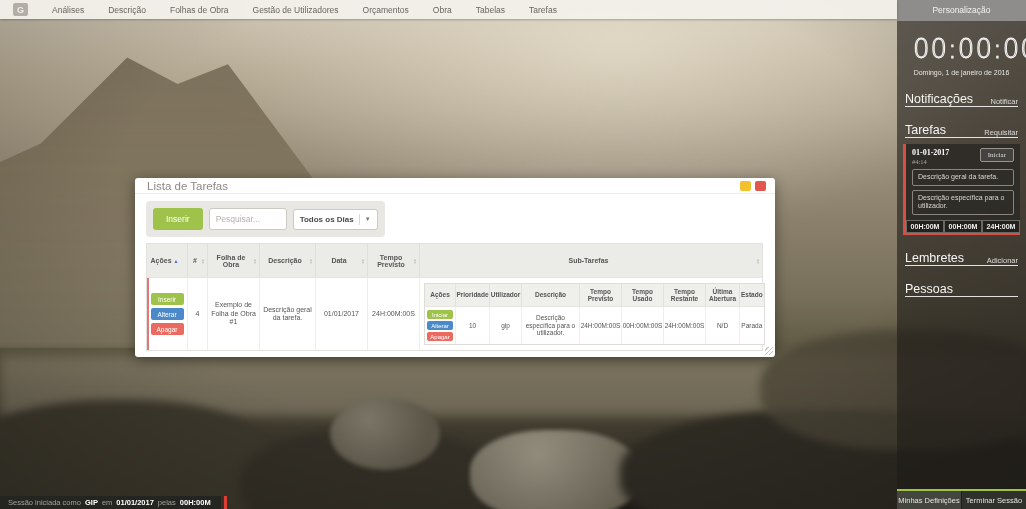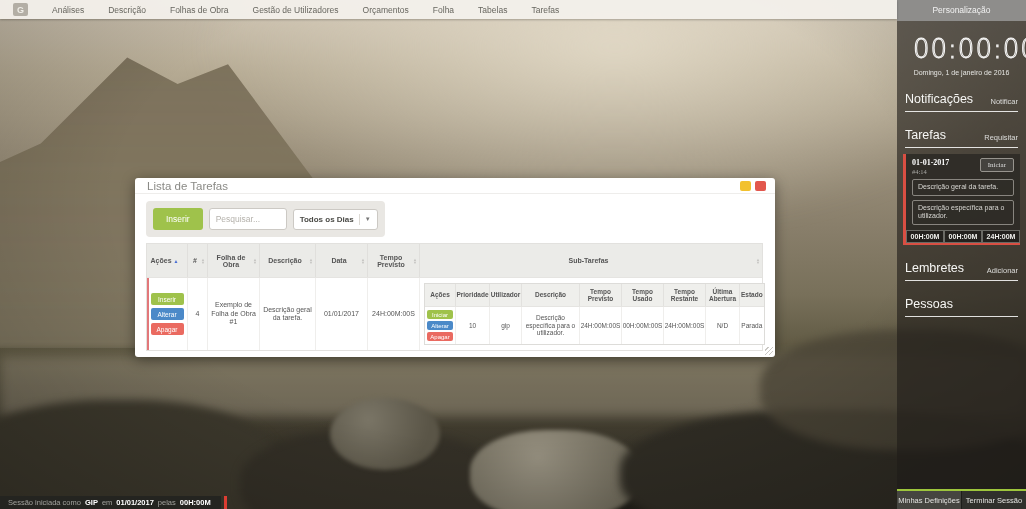--- a/index.html
+++ b/index.html
@@ -35,21 +35,21 @@
       font-size:9px; font-weight:bold; display:flex; align-items:center; justify-content:center; }
   .navitem { font-size:8.5px; color:#67665f; padding:0 12px; cursor:default; white-space:nowrap; }
 
   
   .sidebar { position:absolute; left:897px; top:0; width:129px; height:509px;
       background:rgba(30,28,24,0.62); z-index:15; color:#eee; }
   .sb-header { height:21px; background:#8e8d8b; color:#f2f2f2; font-size:8.5px; line-height:21px; text-align:center; }
   .clock { margin-top:13px; text-align:center; font-family:"DejaVu Sans",sans-serif; font-weight:200;
       font-size:26px; letter-spacing:1px; color:rgba(255,255,255,0.18);padding-left:16px; -webkit-text-stroke:1px rgba(255,255,255,0.95); }
   .sb-date { margin-top:5px; text-align:center; font-size:7px; color:#e6e6e3; }
-  .sb-section { margin:16px 8px 0; padding-bottom:5px; border-bottom:1px solid rgba(255,255,255,0.85);
+  .sb-section { margin:16px 8px 0; border-bottom:1px solid rgba(255,255,255,0.85);
       display:flex; justify-content:space-between; align-items:flex-end; }
   .sb-title { font-size:12.5px; font-weight:300; color:#f7f7f5; }
   .sb-action { font-size:7.5px; color:#dddddb; cursor:pointer; }
 
   .task-card { margin:6px 6px 0; background:rgba(44,42,38,0.88); border-left:3px solid #d94f43;
       border-bottom:2px solid #d94f43; padding-top:4px; }
   .tc-head { display:flex; justify-content:space-between; align-items:flex-start; padding:0 6px;font-family:Liberation Serif, serif; }
   .tc-date { font-size:8px; font-weight:bold; color:#fff; }
   .tc-ref { font-size:6.5px; color:#a9a9a5; margin-top:1px; }
   .tc-start { font-size:7px; color:#ddd; background:rgba(72,70,66,0.85); border:1px solid #97948e;
@@ -149,21 +149,21 @@
   <div class="shape vignette"></div>
 </div>
 
 <div class="topnav">
   <div class="logo">G</div>
   <div class="navitem">Análises</div>
   <div class="navitem">Descrição</div>
   <div class="navitem">Folhas de Obra</div>
   <div class="navitem">Gestão de Utilizadores</div>
   <div class="navitem">Orçamentos</div>
-  <div class="navitem">Folha</div>
+  <div class="navitem">Obra</div>
   <div class="navitem">Tabelas</div>
   <div class="navitem">Tarefas</div>
 </div>
 
 <div class="sidebar">
   <div class="sb-header">Personalização</div>
   <div class="clock">00:00:00</div>
   <div class="sb-date">Domingo, 1 de janeiro de 2016</div>
 
   <div class="sb-section">

